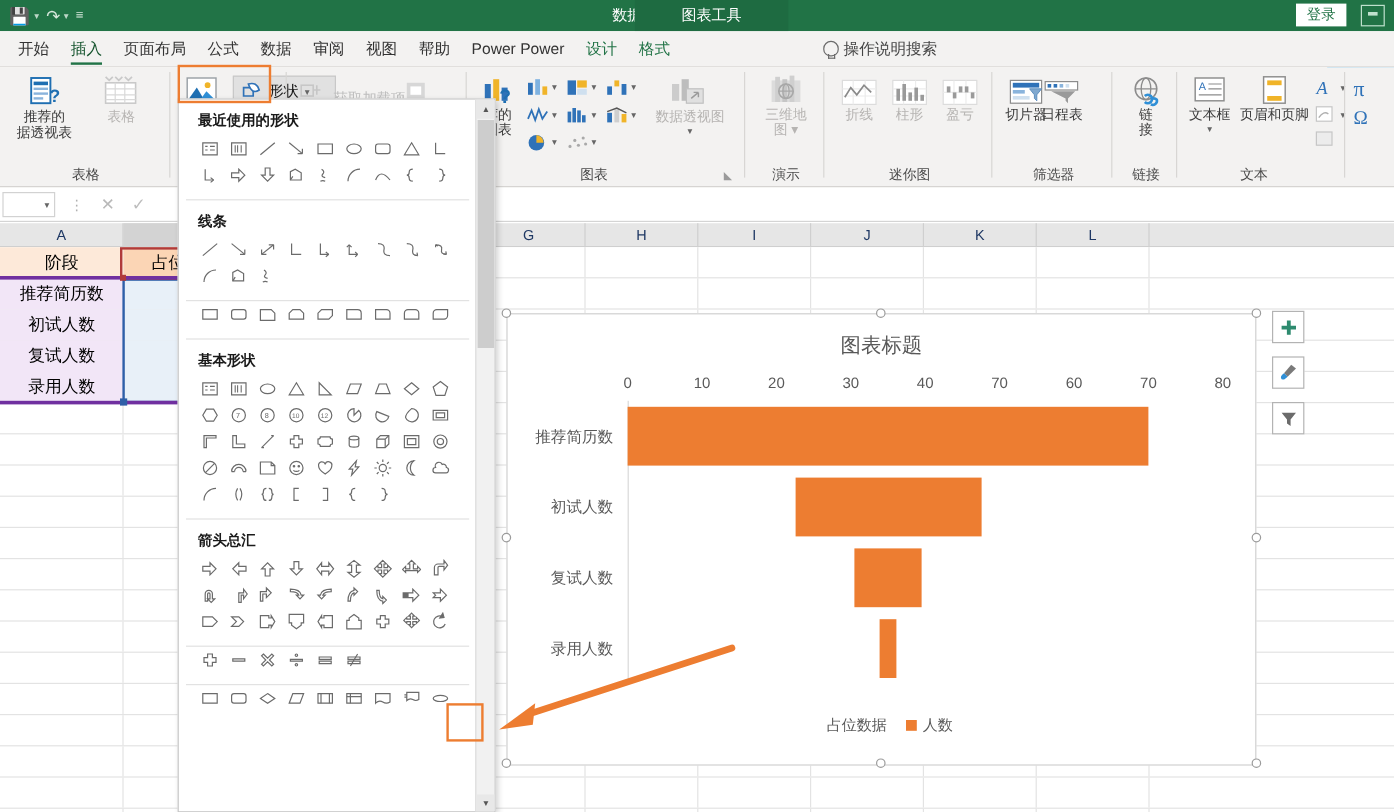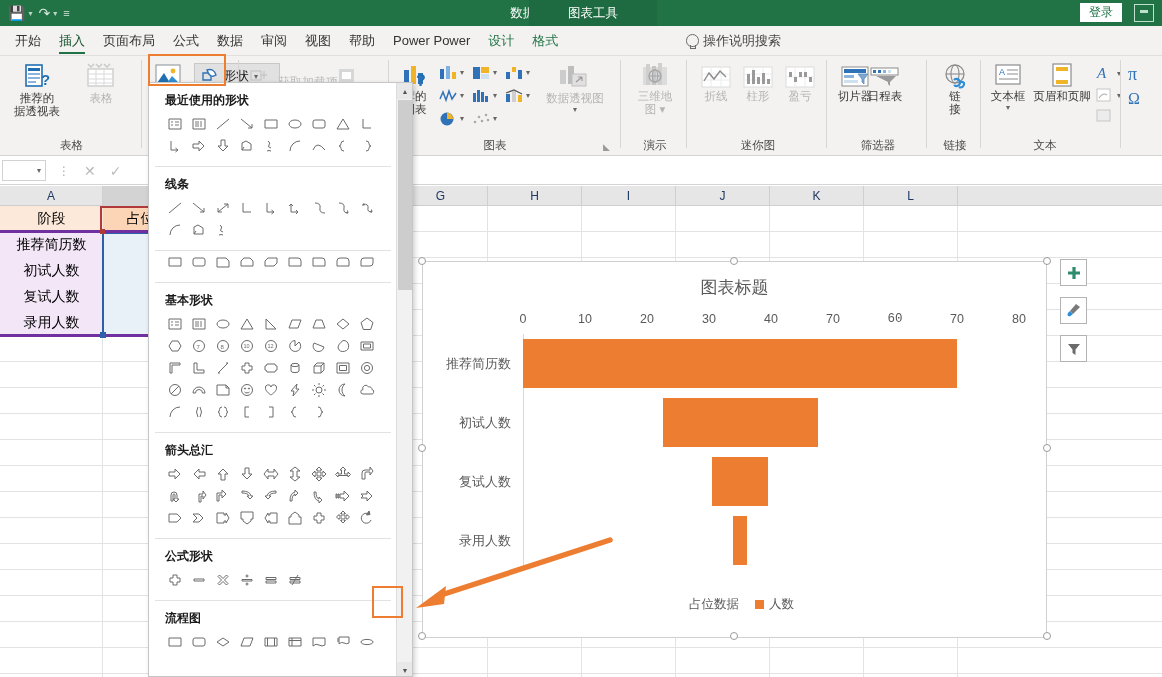--- a/index.html
+++ b/index.html
@@ -832,21 +832,21 @@
 
 <div class="chart">
   <div class="chart-title">图表标题</div>
   <div class="xaxis" id="xaxis-host">
       <span class="xtick" style="left: 100px;">0</span>
       <span class="xtick" style="left: 162px;">10</span>
       <span class="xtick" style="left: 224px;">20</span>
       <span class="xtick" style="left: 286px;">30</span>
       <span class="xtick" style="left: 348px;">40</span>
       <span class="xtick" style="left: 410px;">70</span>
-      <span class="xtick" style="left: 472px; font-family: Liberation Mono, monospace;">60</span>
+      <span class="xtick" style="left: 472px;">60</span>
       <span class="xtick" style="left: 534px;">70</span>
       <span class="xtick" style="left: 596px;">80</span>
     </div>
   <div class="ylabels" id="ylabels-host">
       <div class="ylab">推荐简历数</div>
       <div class="ylab">初试人数</div>
       <div class="ylab">复试人数</div>
       <div class="ylab">录用人数</div>
     </div>
   <div class="plot">
@@ -1497,21 +1497,20 @@
           </svg>
         </div>
         <div class="gitem">
           <svg width="16" height="16" viewBox="0 0 16 16">
             <path d="M12 10a5 5 0 1 1-2-6" fill="none" stroke="#6b6b6b" stroke-width="1"></path>
             <path d="M10 1l1 3.5L7.5 5z" fill="#6b6b6b" stroke="#6b6b6b" stroke-width="1"></path>
           </svg>
         </div>
       </div>
       <div class="gdiv"></div>
-      <div class="gsec-title">公式形状</div>
       <div class="grow">
         <div class="gitem">
           <svg width="16" height="16" viewBox="0 0 16 16">
             <path d="M6 3h4v3h3v4h-3v3H6v-3H3V6h3z" fill="none" stroke="#6b6b6b" stroke-width="1"></path>
           </svg>
         </div>
         <div class="gitem">
           <svg width="16" height="16" viewBox="0 0 16 16">
             <path d="M3 7h10v2H3z" fill="none" stroke="#6b6b6b" stroke-width="1"></path>
           </svg>
@@ -1534,21 +1533,20 @@
           </svg>
         </div>
         <div class="gitem">
           <svg width="16" height="16" viewBox="0 0 16 16">
             <path d="M3 5.5h10v2H3z M3 9h10v2H3z" fill="none" stroke="#6b6b6b" stroke-width="1"></path>
             <path d="M11 3L5 13" stroke="#6b6b6b" stroke-width="1" fill="none"></path>
           </svg>
         </div>
       </div>
       <div class="gdiv"></div>
-      <div class="gsec-title">流程图</div>
       <div class="grow">
         <div class="gitem">
           <svg width="16" height="16" viewBox="0 0 16 16">
             <path d="M2 4h12v8H2z" fill="none" stroke="#6b6b6b" stroke-width="1"></path>
           </svg>
         </div>
         <div class="gitem">
           <svg width="16" height="16" viewBox="0 0 16 16">
             <path d="M4 4h8a2 2 0 0 1 2 2v4a2 2 0 0 1-2 2H4a2 2 0 0 1-2-2V6a2 2 0 0 1 2-2z" fill="none" stroke="#6b6b6b" stroke-width="1"></path>
           </svg>

